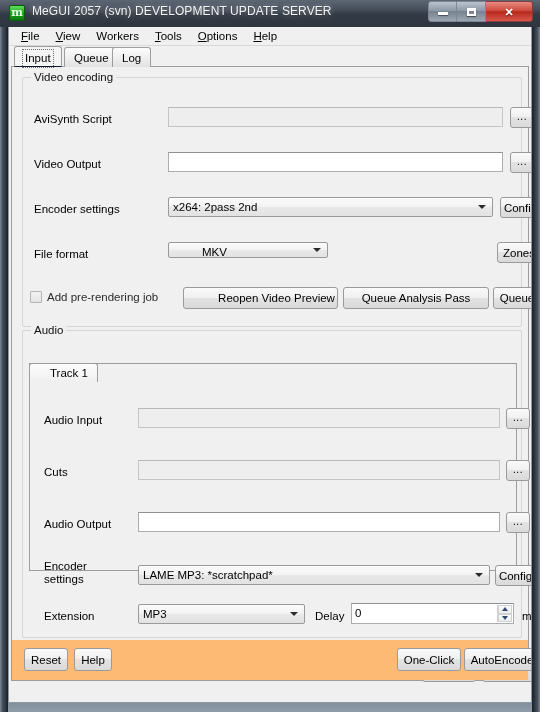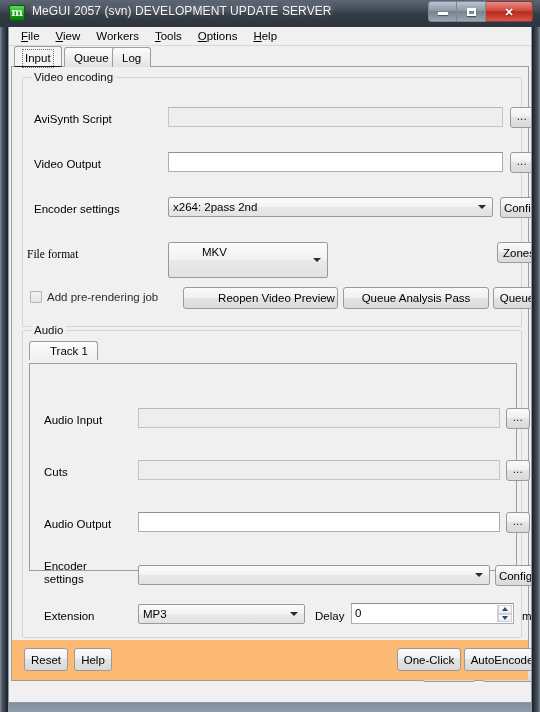--- a/index.html
+++ b/index.html
@@ -421,59 +421,60 @@
         <div class="txt" style="left:145px; top:74px; width:335px; height:20px;"></div>
         <div class="btn dots" style="left:487px; top:74px; width:24px; height:21px;">...</div>
 
         <div class="lbl" style="left:11px; top:125px;">Encoder settings</div>
         <div class="combo" style="left:145px; top:119px; width:325px; height:20px;">
           <span>x264: 2pass 2nd</span>
           <span class="arrow"></span>
         </div>
         <div class="btn" style="left:477px; top:119px; width:41px; height:21px;">Config</div>
 
-        <div class="lbl" style="left:4px; top:170px;font-family:Liberation Serif, serif;">File format</div>
-        <div class="combo" style="left:145px; top:164px; width:160px; height:36px;padding-left:33px;">
+        <div class="lbl" style="left:11px; top:170px;">File format</div>
+        <div class="combo" style="left:145px; top:164px; width:160px; height:16px;padding-left:33px;">
           <span>MKV</span>
           <span class="arrow"></span>
         </div>
         <div class="btn" style="left:474px; top:164px; width:44px; height:21px;">Zones</div>
 
         <div class="cbox-wrap" style="left:7px; top:213px;">
           <span class="cbox"></span>
           <span>Add pre-rendering job</span>
         </div>
         <div class="btn" style="left:160px; top:209px; width:155px; height:22px;padding-left:32px;">Reopen Video Preview</div>
         <div class="btn" style="left:320px; top:209px; width:146px; height:22px;">Queue Analysis Pass</div>
         <div class="btn" style="left:470px; top:209px; width:48px; height:22px;">Queue</div>
       </div>
 
       <div class="group" style="left:10px; top:263px; width:500px; height:308px;">
         <div class="legend">Audio</div>
 
-        <div class="subtab" style="left:6px; top:10px;padding-left:20px;">
+        <div class="subtab" style="left:6px; top:32px;padding-left:20px;">
           <span>Track 1</span>
         </div>
         <div class="subtab-page" style="left:6px; top:32px; width:488px; height:208px;">
 
           <div class="lbl" style="left:14px; top:50px;">Audio Input</div>
           <div class="txt disabled" style="left:108px; top:44px; width:362px; height:20px;"></div>
           <div class="btn dots" style="left:-5px; top:44px; width:24px; height:21px; left:476px;">...</div>
 
           <div class="lbl" style="left:14px; top:102px;">Cuts</div>
           <div class="txt disabled" style="left:108px; top:96px; width:362px; height:20px;"></div>
           <div class="btn dots" style="left:476px; top:96px; width:24px; height:21px;">...</div>
 
           <div class="lbl" style="left:14px; top:154px;">Audio Output</div>
           <div class="txt" style="left:108px; top:148px; width:362px; height:20px;"></div>
           <div class="btn dots" style="left:476px; top:148px; width:24px; height:21px;">...</div>
 
           <div class="lbl" style="left:14px; top:196px; line-height:13px;">Encoder
 settings</div>
           <div class="combo" style="left:108px; top:201px; width:352px; height:20px;">
+            <span>LAME MP3: *scratchpad*</span>
             <span class="arrow"></span>
           </div>
           <div class="btn" style="left:465px; top:201px; width:41px; height:21px;">Config</div>
 
           <div class="lbl" style="left:14px; top:246px;">Extension</div>
           <div class="combo" style="left:108px; top:240px; width:167px; height:20px;">
             <span>MP3</span>
             <span class="arrow"></span>
           </div>
           <div class="lbl" style="left:285px; top:246px;">Delay</div>

